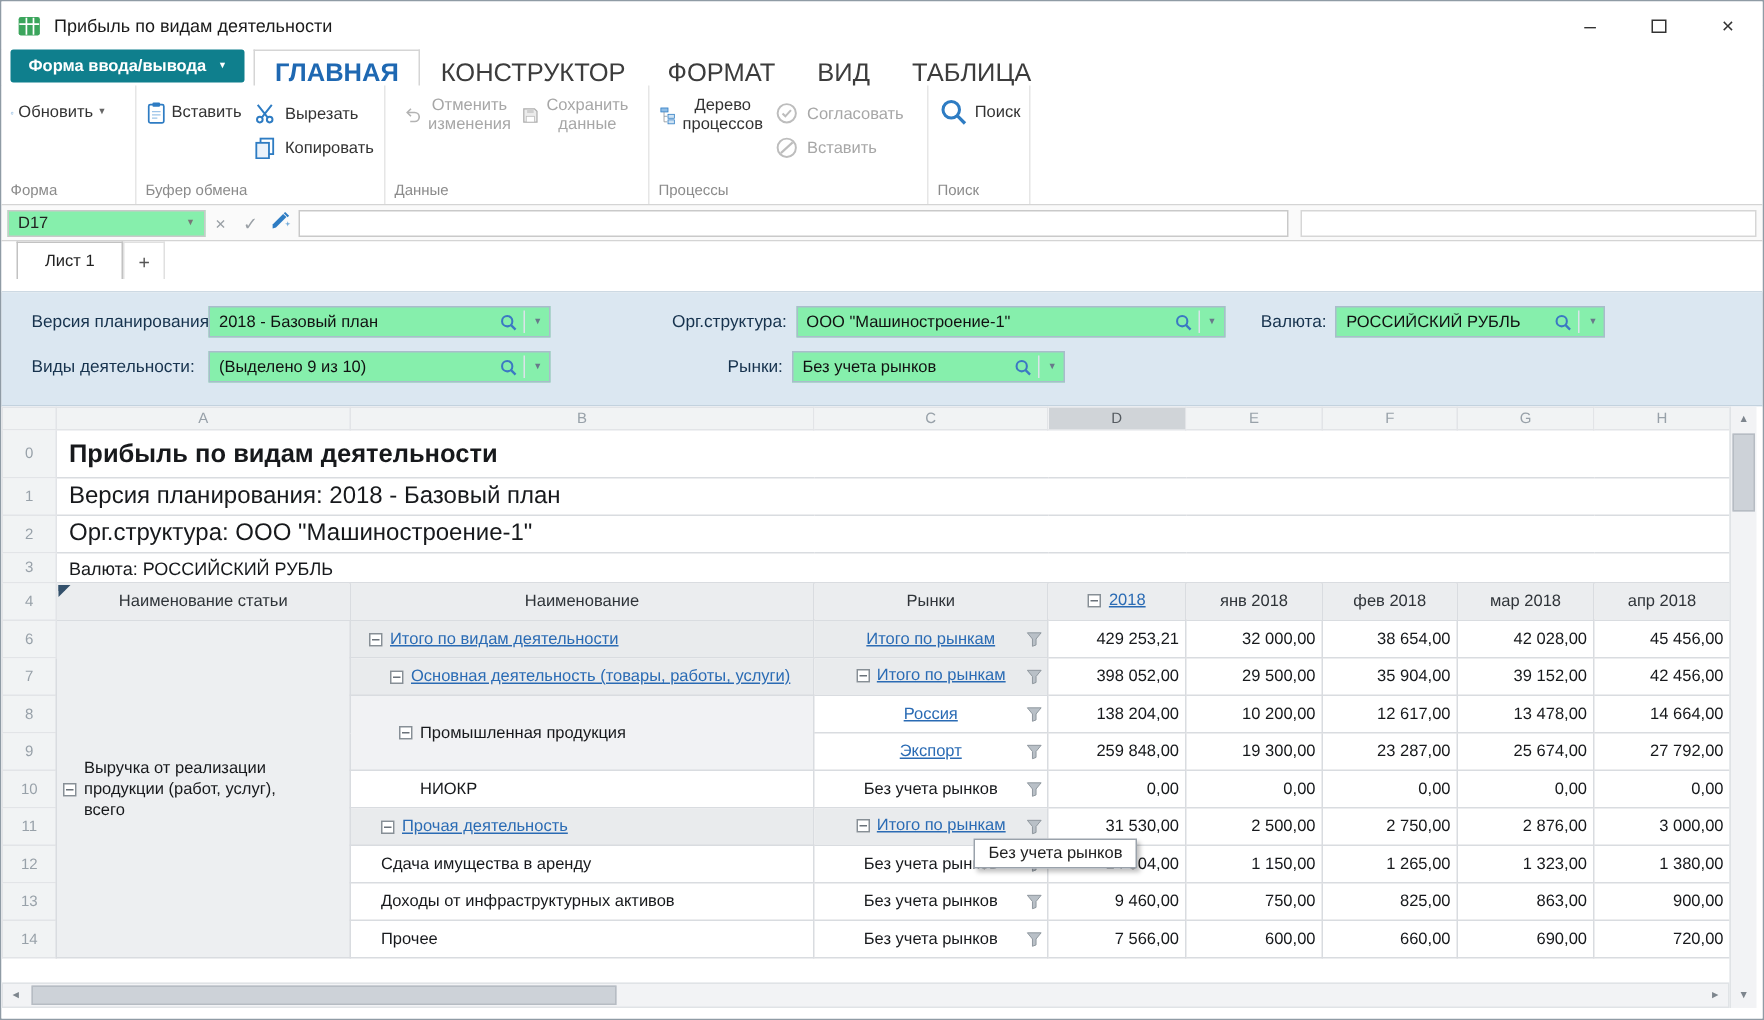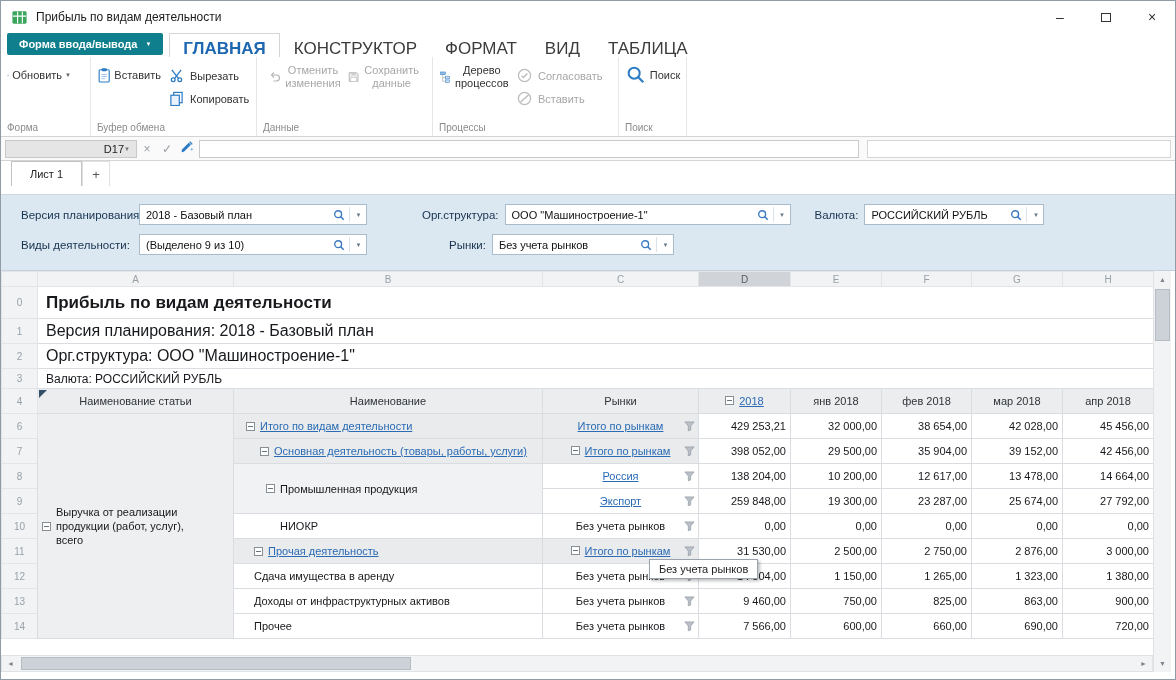--- a/index.html
+++ b/index.html
@@ -24,35 +24,35 @@
 .rgroup{display:flex;flex-direction:column;border-right:1px solid #e6e6e6;padding:2px 6px 0}
 .rgroup-buttons{flex:1;display:flex;align-items:flex-start;gap:4px}
 .rgroup-label{font-size:10px;color:#8b8b8b;text-align:left;padding:1px 0 3px}
 .big-btn{width:64px;display:flex;flex-direction:row;align-items:center;gap:3px;padding-top:5px;font-size:11px;color:#333;text-align:center;line-height:1.15}
 .big-btn .caret{font-size:6px;color:#666}
 .small-col{display:flex;flex-direction:column;gap:6px;padding-top:8px}
 .small-btn{display:flex;align-items:center;gap:6px;font-size:11px;color:#333;padding:1px 4px;white-space:nowrap}
 .disabled{color:#a7a7a7}
 
 .fbar{height:24px;border-bottom:1px solid #d4d4d4;display:flex;align-items:center;background:#fafafa;padding:0 4px;flex:0 0 auto}
-.namebox{width:132px;height:18px;background:#e5e5e5;border:1px solid #c9c9c9;display:flex;align-items:center;justify-content:flex-end;font-size:11px;color:#222;padding:0 6px}
+.namebox{width:132px;height:18px;background:#86efac;border:1px solid #c9c9c9;display:flex;align-items:center;justify-content:space-between;font-size:11px;color:#222;padding:0 6px}
 .namebox .dd{font-size:6px;color:#777}
 .fbtn{width:20px;text-align:center;font-size:12px;color:#9aa0a6}
 .finput{flex:0 0 660px;height:18px;background:#fff;border:1px solid #c9c9c9;margin-left:2px}
 .fright{flex:1;height:18px;background:#fff;border:1px solid #d6d6d6;margin-left:8px}
 
 .sheetrow{height:34px;background:#fff;display:flex;align-items:flex-start;padding-left:10px;border-bottom:1px solid #cdd9e3;flex:0 0 auto}
 .sheet-tab{height:25px;background:#fff;border:1px solid #c2c2c2;border-bottom:none;padding:0 18px;font-size:11px;color:#222;display:flex;align-items:center}
 .sheet-add{width:28px;height:25px;border:1px solid #e0e0e0;border-bottom:none;display:flex;align-items:center;justify-content:center;font-size:13px;color:#555}
 
 .filters{background:#dbe7f1;border-bottom:1px solid #c3d2de;padding:9px 0 10px 20px;display:flex;flex-direction:column;gap:9px;height:76px;flex:0 0 auto}
 .frow{display:flex;align-items:center}
 .flabel{font-size:11.5px;color:#17334e;white-space:nowrap}
 .l1{width:118px}
-.fctrl{height:21px;background:#ffffff;border:1px solid #a9bccb;display:flex;align-items:center;font-size:11px;color:#111;padding-left:6px}
+.fctrl{height:21px;background:#86efac;border:1px solid #a9bccb;display:flex;align-items:center;font-size:11px;color:#111;padding-left:6px}
 .fctrl .val{flex:1;overflow:hidden;white-space:nowrap}
 .fctrl .fsep{width:1px;height:15px;background:#dbe3ea;margin:0 1px}
 .fctrl .dd{width:15px;text-align:center;color:#68788a;font-size:6px}
 .mag{flex:0 0 12px;margin:0 3px}
 
 .grid{position:relative;flex:1;background:#fff;overflow:hidden}
 table.sheet{border-collapse:collapse;table-layout:fixed;font-size:11px;color:#17191c}
 .sheet td,.sheet th{border:1px solid #d9dce0;height:25px;padding:0 4px;overflow:hidden;white-space:nowrap;font-weight:normal}
 .letters th{height:15px;background:#f1f3f4;color:#98a1a9;font-size:10px;border-color:#e2e4e7;text-align:center}
 .letters th.sel{background:#d0d4d8;color:#555b61}
@@ -258,21 +258,21 @@
       <span class="flabel l1">Версия планирования:</span>
       <div class="fctrl" style="width:228px">
         <span class="val">2018 - Базовый план</span>
         <svg class="mag" viewBox="0 0 14 14" width="12" height="12">
             <circle cx="6" cy="6" r="4" fill="none" stroke="#3b78c3" stroke-width="1.6"></circle>
             <path d="M9 9l3.5 3.5" stroke="#3b78c3" stroke-width="1.8"></path>
           </svg>
         <span class="fsep"></span>
         <span class="dd">▼</span>
       </div>
-      <span class="flabel" style="margin-left:55px">Орг.структура:</span>
+      <span class="flabel" style="margin-left:81px">Орг.структура:</span>
       <div class="fctrl" style="width:286px;margin-left:6px">
         <span class="val">ООО "Машиностроение-1"</span>
         <svg class="mag" viewBox="0 0 14 14" width="12" height="12">
             <circle cx="6" cy="6" r="4" fill="none" stroke="#3b78c3" stroke-width="1.6"></circle>
             <path d="M9 9l3.5 3.5" stroke="#3b78c3" stroke-width="1.8"></path>
           </svg>
         <span class="fsep"></span>
         <span class="dd">▼</span>
       </div>
       <span class="flabel" style="margin-left:24px">Валюта:</span>
@@ -290,21 +290,21 @@
       <span class="flabel l1">Виды деятельности:</span>
       <div class="fctrl" style="width:228px">
         <span class="val">(Выделено 9 из 10)</span>
         <svg class="mag" viewBox="0 0 14 14" width="12" height="12">
             <circle cx="6" cy="6" r="4" fill="none" stroke="#3b78c3" stroke-width="1.6"></circle>
             <path d="M9 9l3.5 3.5" stroke="#3b78c3" stroke-width="1.8"></path>
           </svg>
         <span class="fsep"></span>
         <span class="dd">▼</span>
       </div>
-      <span class="flabel" style="margin-left:82px">Рынки:</span>
+      <span class="flabel" style="margin-left:118px">Рынки:</span>
       <div class="fctrl" style="width:182px;margin-left:6px">
         <span class="val">Без учета рынков</span>
         <svg class="mag" viewBox="0 0 14 14" width="12" height="12">
             <circle cx="6" cy="6" r="4" fill="none" stroke="#3b78c3" stroke-width="1.6"></circle>
             <path d="M9 9l3.5 3.5" stroke="#3b78c3" stroke-width="1.8"></path>
           </svg>
         <span class="fsep"></span>
         <span class="dd">▼</span>
       </div>
     </div>

